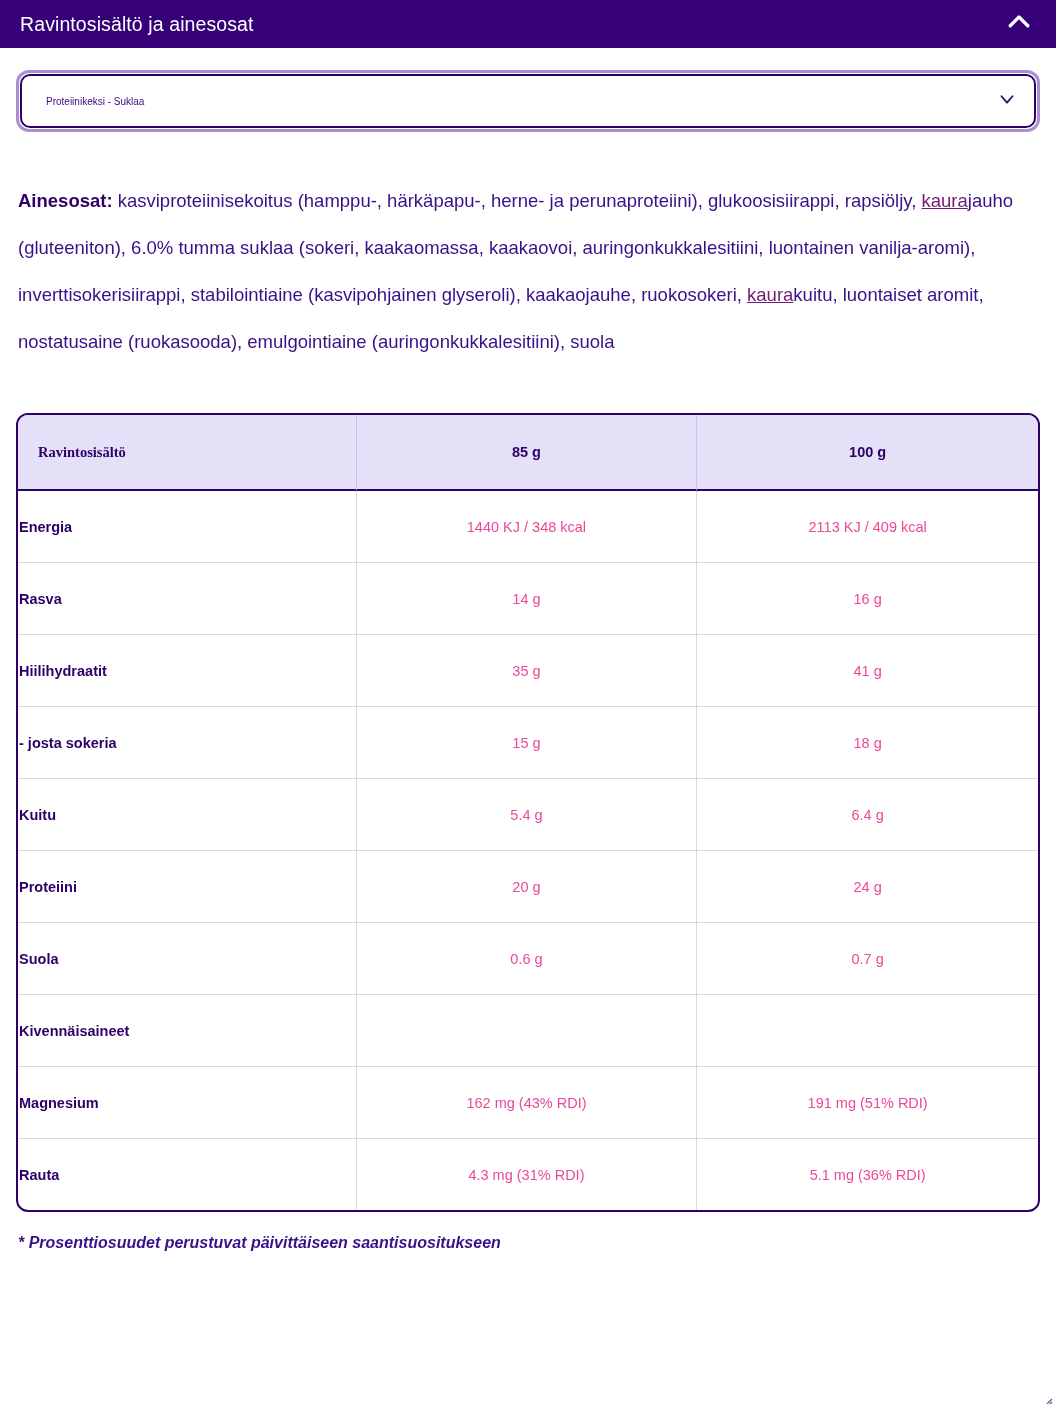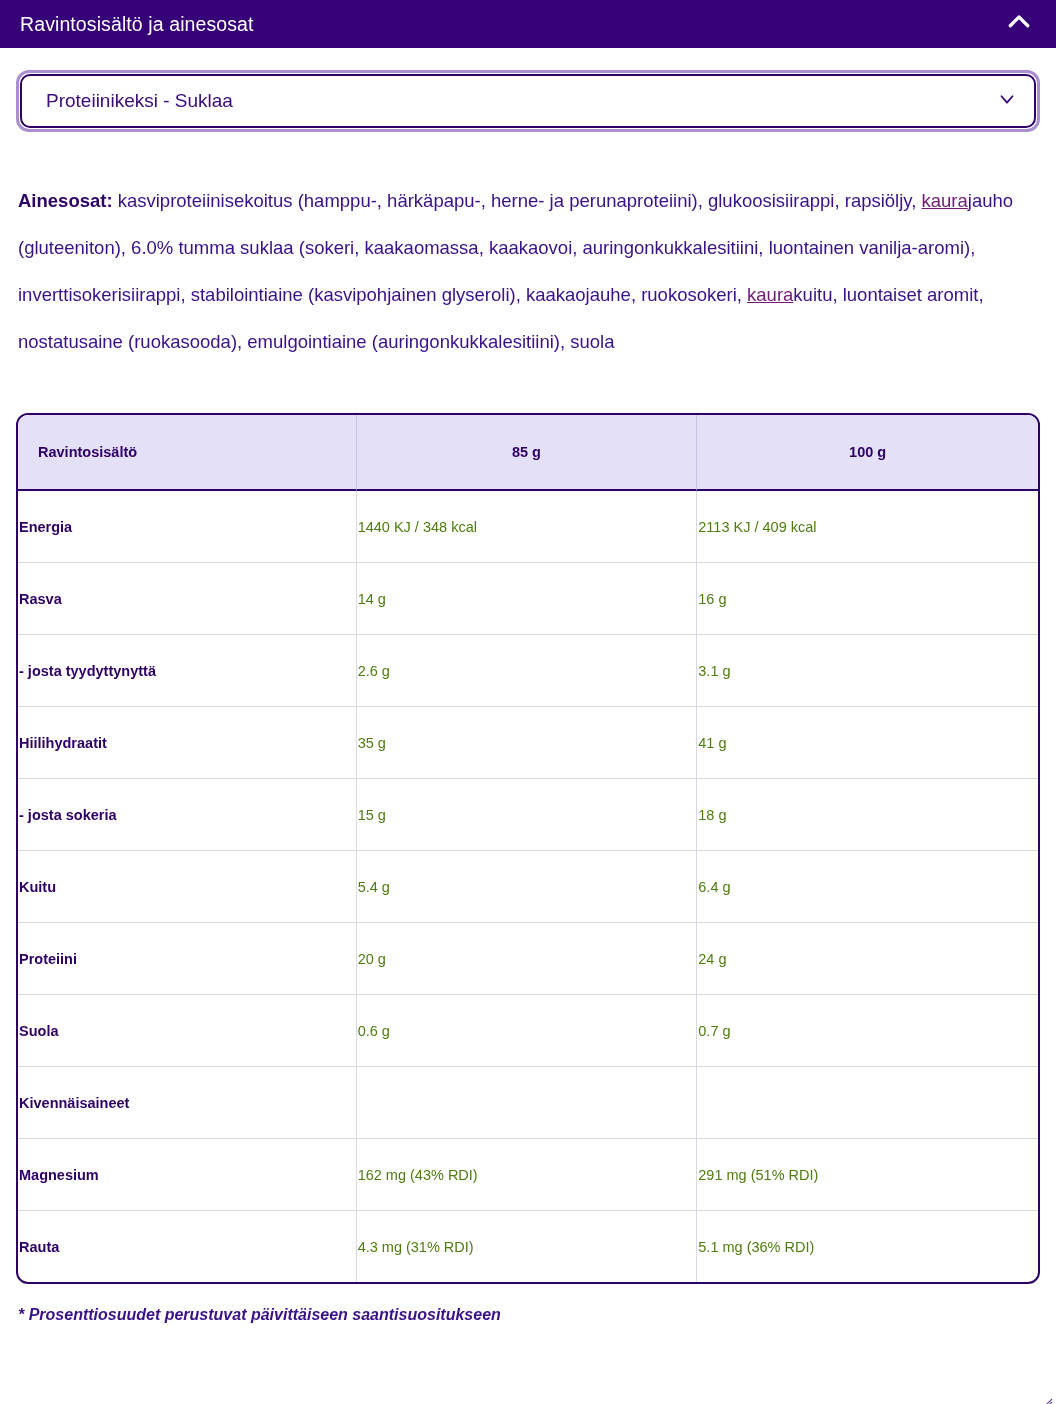--- a/index.html
+++ b/index.html
@@ -52,21 +52,21 @@
     height: 54px;
     display: flex;
     align-items: center;
     justify-content: space-between;
     padding: 0 16px 0 24px;
     box-sizing: border-box;
     background: #ffffff;
     cursor: pointer;
   }
   .select-box .value {
-    font-size: 19px;
+    font-size: 10px;
     color: #3a0a78;
   }
 
   
   .ingredients {
     padding: 26px 18px 0 18px;
     font-size: 18.5px;
     line-height: 47px;
     color: #3a1188;
     font-weight: 400;
@@ -93,28 +93,29 @@
     font-size: 14.5px;
     font-weight: 700;
     height: 72px;
     border-bottom: 2px solid #2e0166;
     border-right: 1px solid #c8c2e6;
   }
   table.nutri thead th:last-child { border-right: none; }
   table.nutri thead th.rowhead {
     text-align: left;
     padding-left: 20px;
+    font-family: Liberation Serif, serif;
   }
   table.nutri tbody td {
     height: 69px;
     font-size: 14.5px;
     border-bottom: 1px solid #d8d8e2;
     border-right: 1px solid #d8d8e2;
-    text-align: left;
-    color: #4d7c0f;
+    text-align: center;
+    color: #ec4899;
     font-weight: 400;
   }
   table.nutri tbody td:last-child { border-right: none; }
   table.nutri tbody tr:last-child td { border-bottom: none; }
   table.nutri tbody td.rowhead {
     text-align: left;
     font-weight: 700;
     color: #2e0166;
   }
   col.c1 { width: 33.2%; }
@@ -186,25 +187,20 @@
           <td class="rowhead">Energia</td>
           <td>1440 KJ / 348 kcal</td>
           <td>2113 KJ / 409 kcal</td>
         </tr>
         <tr>
           <td class="rowhead">Rasva</td>
           <td>14 g</td>
           <td>16 g</td>
         </tr>
         <tr>
-          <td class="rowhead">- josta tyydyttynyttä</td>
-          <td>2.6 g</td>
-          <td>3.1 g</td>
-        </tr>
-        <tr>
           <td class="rowhead">Hiilihydraatit</td>
           <td>35 g</td>
           <td>41 g</td>
         </tr>
         <tr>
           <td class="rowhead">- josta sokeria</td>
           <td>15 g</td>
           <td>18 g</td>
         </tr>
         <tr>
@@ -223,21 +219,21 @@
           <td>0.7 g</td>
         </tr>
         <tr>
           <td class="rowhead">Kivennäisaineet</td>
           <td></td>
           <td></td>
         </tr>
         <tr>
           <td class="rowhead">Magnesium</td>
           <td>162 mg (43% RDI)</td>
-          <td>291 mg (51% RDI)</td>
+          <td>191 mg (51% RDI)</td>
         </tr>
         <tr>
           <td class="rowhead">Rauta</td>
           <td>4.3 mg (31% RDI)</td>
           <td>5.1 mg (36% RDI)</td>
         </tr>
       </tbody>
   </table>
 </div>
 

